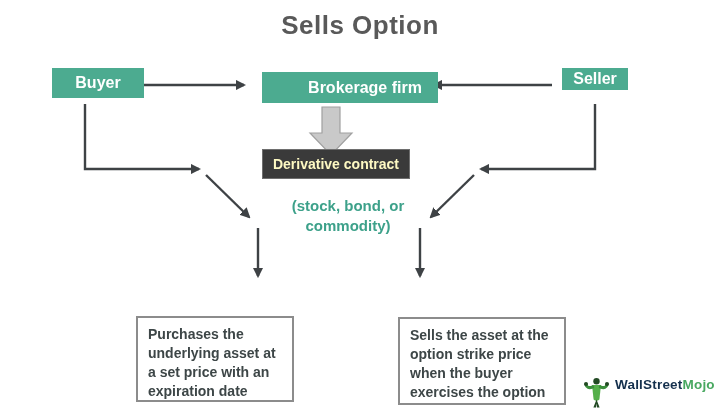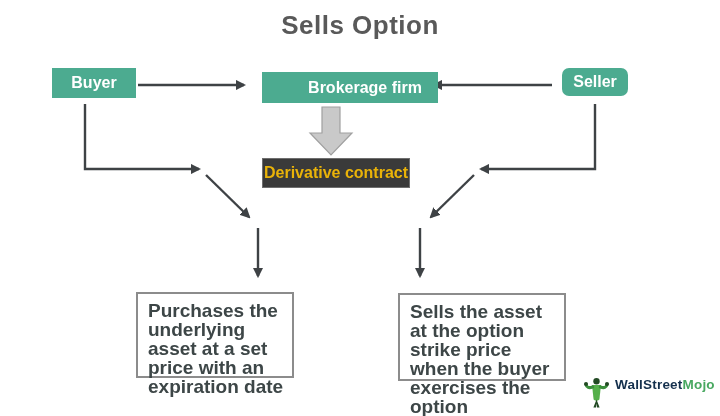--- a/index.html
+++ b/index.html
@@ -10,37 +10,37 @@
   }
   .title{
     position:absolute;left:0;top:10px;width:720px;text-align:center;
     font-size:26px;font-weight:bold;color:var(--title-text,#595959);
     letter-spacing:0.5px;
   }
   .node{
     position:absolute;display:flex;align-items:center;justify-content:center;
     background:var(--teal,#4cab90);color:#fff;font-weight:bold;font-size:16px;
   }
-  .node-buyer{left:52px;top:68px;width:84px;height:30px;}
+  .node-buyer{left:52px;top:68px;width:92px;height:30px;}
   .node-brokerage{left:262px;top:72px;width:146px;height:31px;padding-left:30px;}
-  .node-seller{left:562px;top:68px;width:66px;height:28px;border-radius:7px;}
+  .node-seller{left:562px;top:68px;width:66px;height:22px;}
   .node-derivative{
-    position:absolute;left:262px;top:158px;width:146px;height:28px;
+    position:absolute;left:262px;top:149px;width:146px;height:28px;
     display:flex;align-items:center;justify-content:center;
     background:var(--dark-box,#3a3a3a);border:1px solid #6e6e6e;
-    color:#eab308;font-weight:bold;font-size:16px;
+    color:#fef9c3;font-weight:bold;font-size:14px;
   }
   .note{
     position:absolute;left:268px;top:196px;width:160px;text-align:center;
     color:var(--note-text,#3da18a);font-weight:bold;font-size:15px;line-height:20px;
   }
   .outcome{
     position:absolute;background:#fff;border:2px solid var(--outcome-border,#8c8c8c);
-    color:var(--outcome-text,#3d4647);font-weight:bold;font-size:19px;line-height:19px;
-    padding:7px 6px 7px 10px;box-sizing:border-box;
+    color:var(--outcome-text,#3d4647);font-weight:bold;font-size:14px;line-height:19px;
+    padding:7px 6px 7px 10px;box-sizing:border-box;margin-top:24px;
   }
   .outcome-left{left:136px;top:292px;width:158px;height:86px;}
   .outcome-right{left:398px;top:293px;width:168px;height:88px;}
   .wires{position:absolute;left:0;top:0;width:720px;height:416px;}
   .arrow-line{stroke:var(--arrow,#3e4245);stroke-width:2.4;fill:none;}
   .arrowhead{fill:var(--arrow,#3e4245);}
   .block-arrow{
     fill:var(--block-arrow-fill,#c9c9c9);
     stroke:var(--block-arrow-border,#a0a0a0);stroke-width:1.2;
   }
@@ -78,20 +78,21 @@
     <polygon class="block-arrow" points="322,107 340,107 340,133 352,133 331,155 310,133 322,133"></polygon>
   </svg>
 
   <div class="title">Sells Option</div>
 
   <div class="node node-buyer">Buyer</div>
   <div class="node node-brokerage">Brokerage firm</div>
   <div class="node node-seller">Seller</div>
 
   <div class="node-derivative">Derivative contract</div>
+  <div class="note">(stock, bond, or commodity)</div>
 
   <div class="outcome outcome-left">Purchases the underlying asset at a set price with an expiration date</div>
   <div class="outcome outcome-right">Sells the asset at the option strike price when the buyer exercises the option</div>
 
   <div class="logo">
     <span style="display:inline-flex;">
       <svg width="27" height="31" viewBox="0 0 27 31" aria-hidden="true">
         <circle cx="13.5" cy="4.2" r="3.2" fill="#234a24"></circle>
         <path d="M9 8 h9 l-1.6 14.5 q-2.9 2.6 -5.8 0 Z" fill="#55b04a"></path>
         <path d="M13.5 22.5 l-3.1 8 h2.6 l0.5 -4 l0.5 4 h2.6 Z" fill="#234a24"></path>

